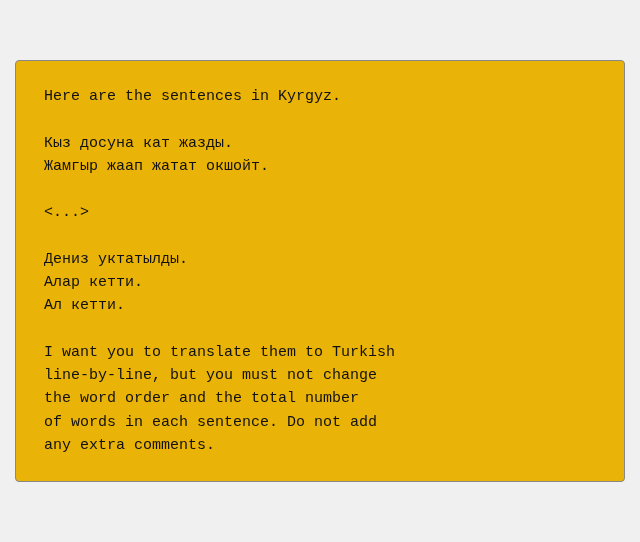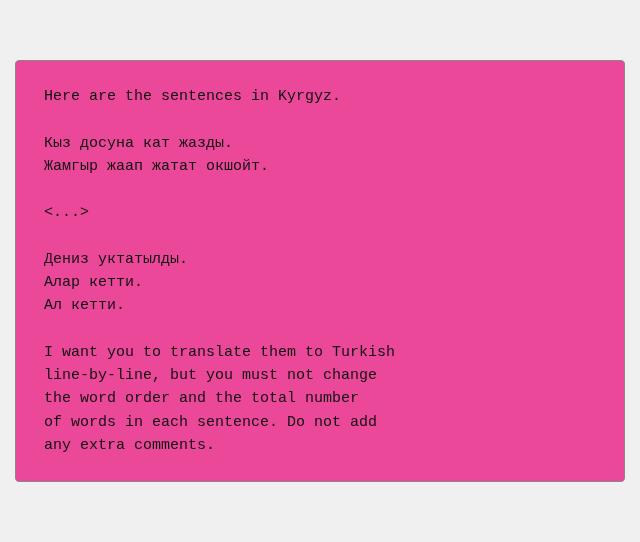--- a/index.html
+++ b/index.html
@@ -13,21 +13,21 @@
       height: 542px;
       background: #f0f0f0;
       display: flex;
       align-items: center;
       justify-content: center;
       font-family: 'Courier New', Courier, monospace;
     }
 
     .card {
       width: 610px;
-      background: #ec4899;
+      background: #eab308;
       border: 1.5px solid #888888;
       border-radius: 4px;
       padding: 24px 28px 24px 28px;
     }
 
     .content {
       font-family: 'Courier New', Courier, monospace;
       font-size: 15px;
       line-height: 1.55;
       color: #111111;

